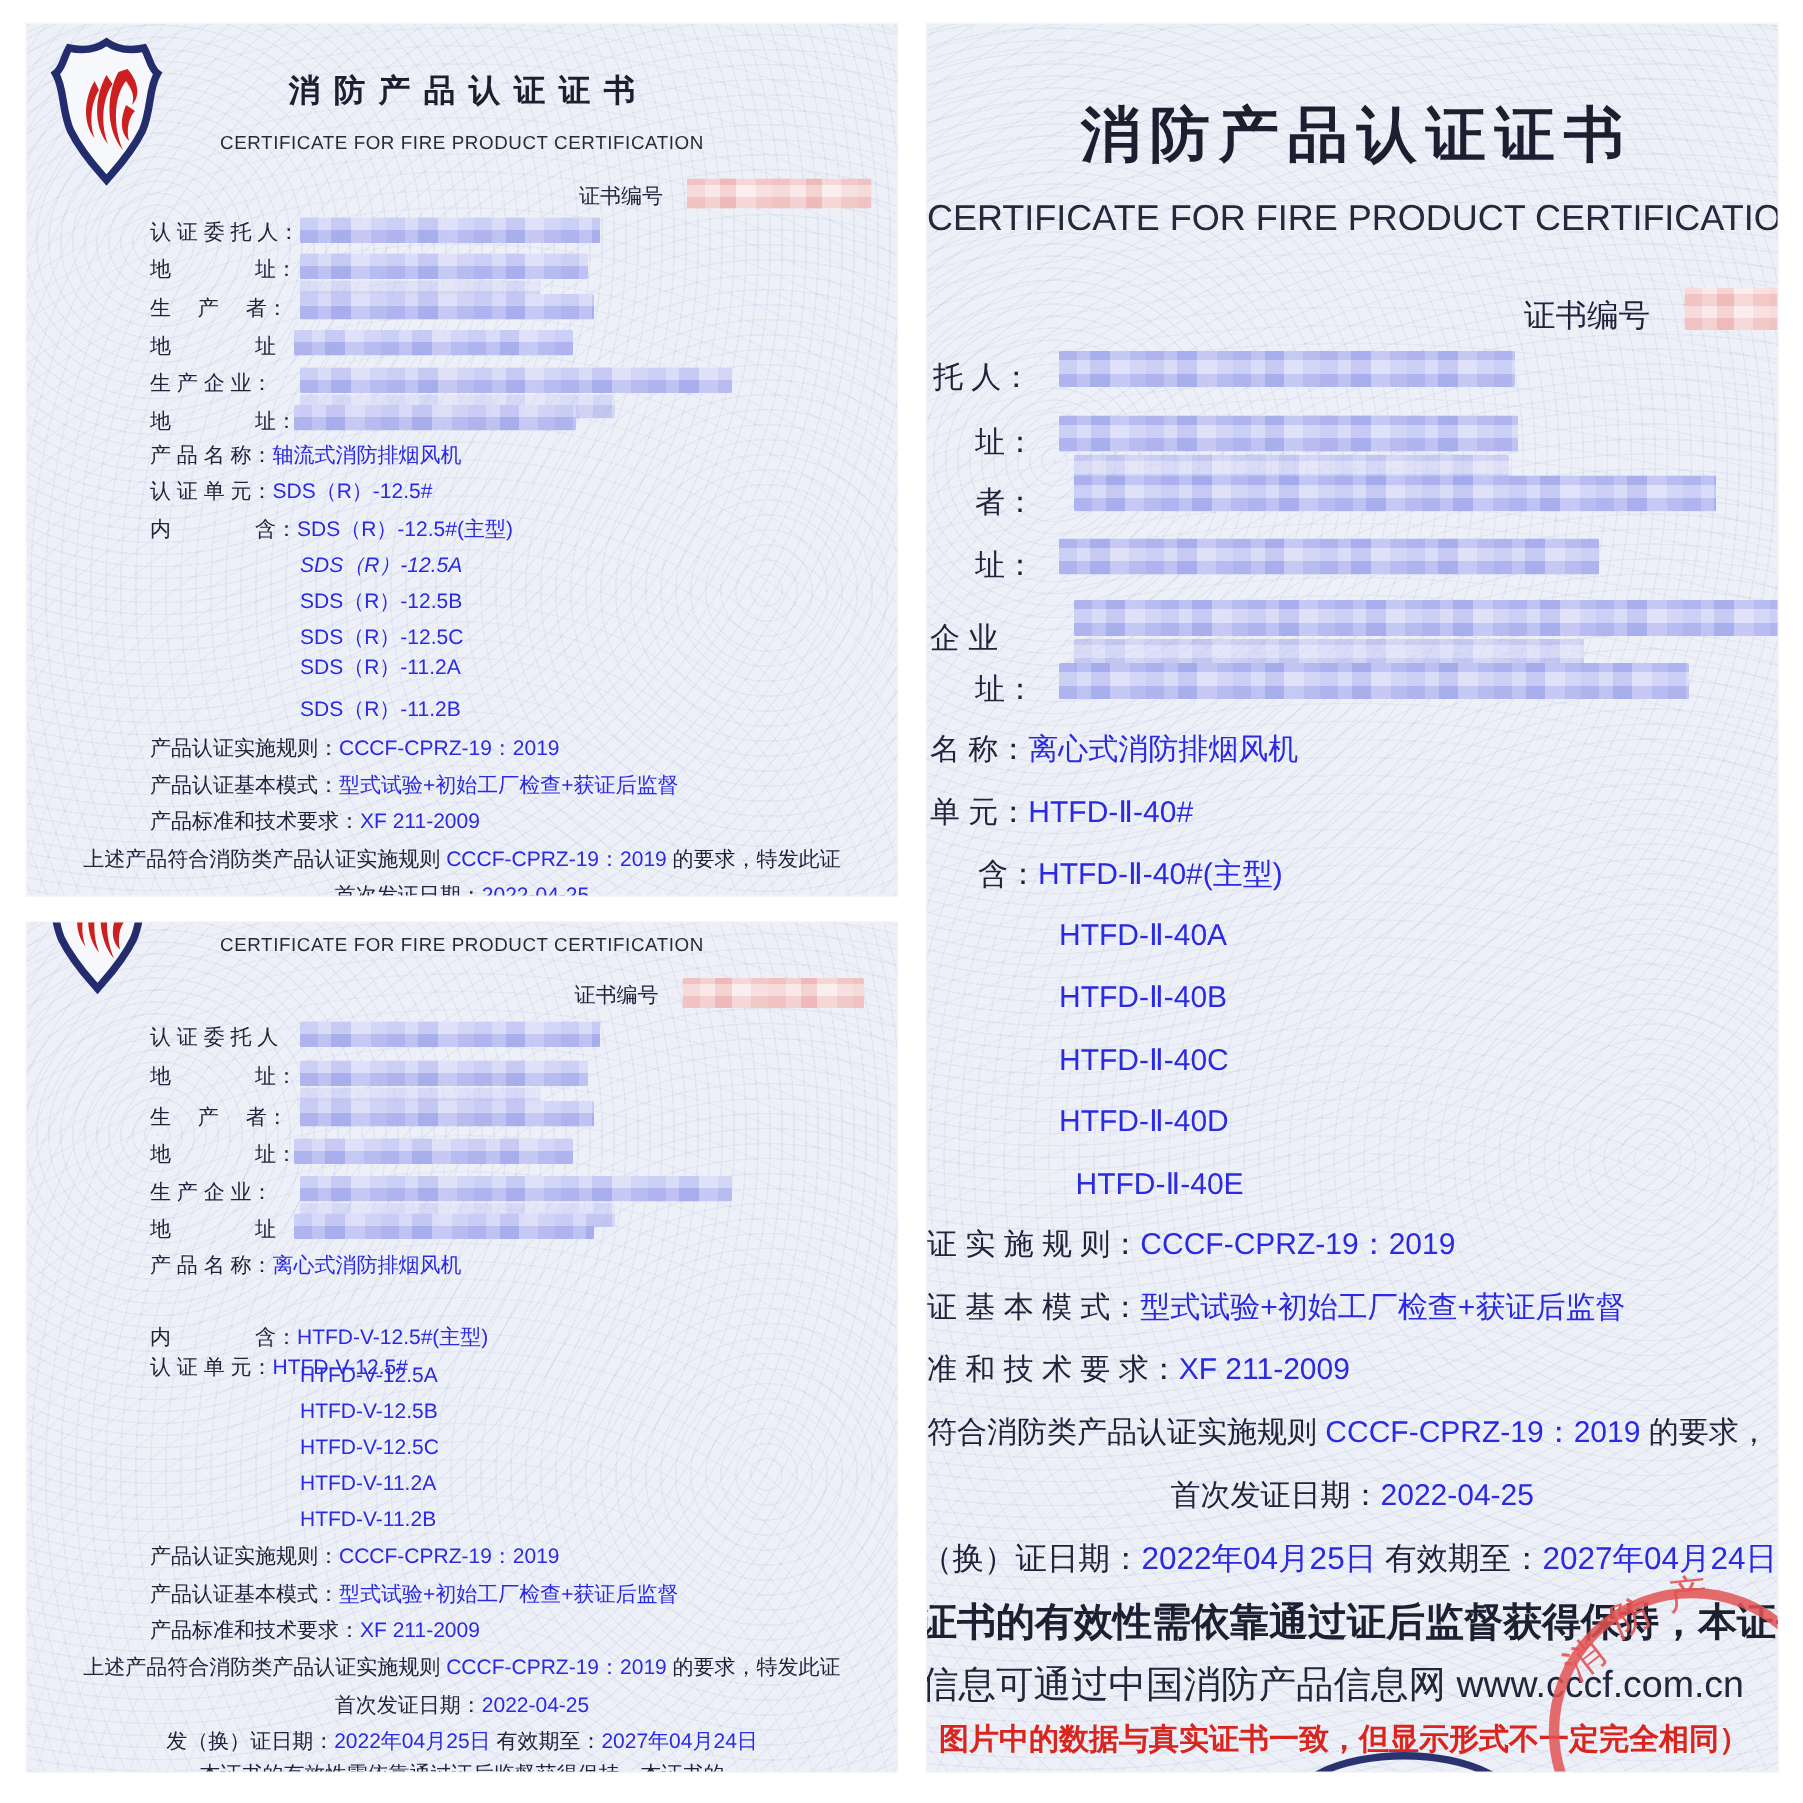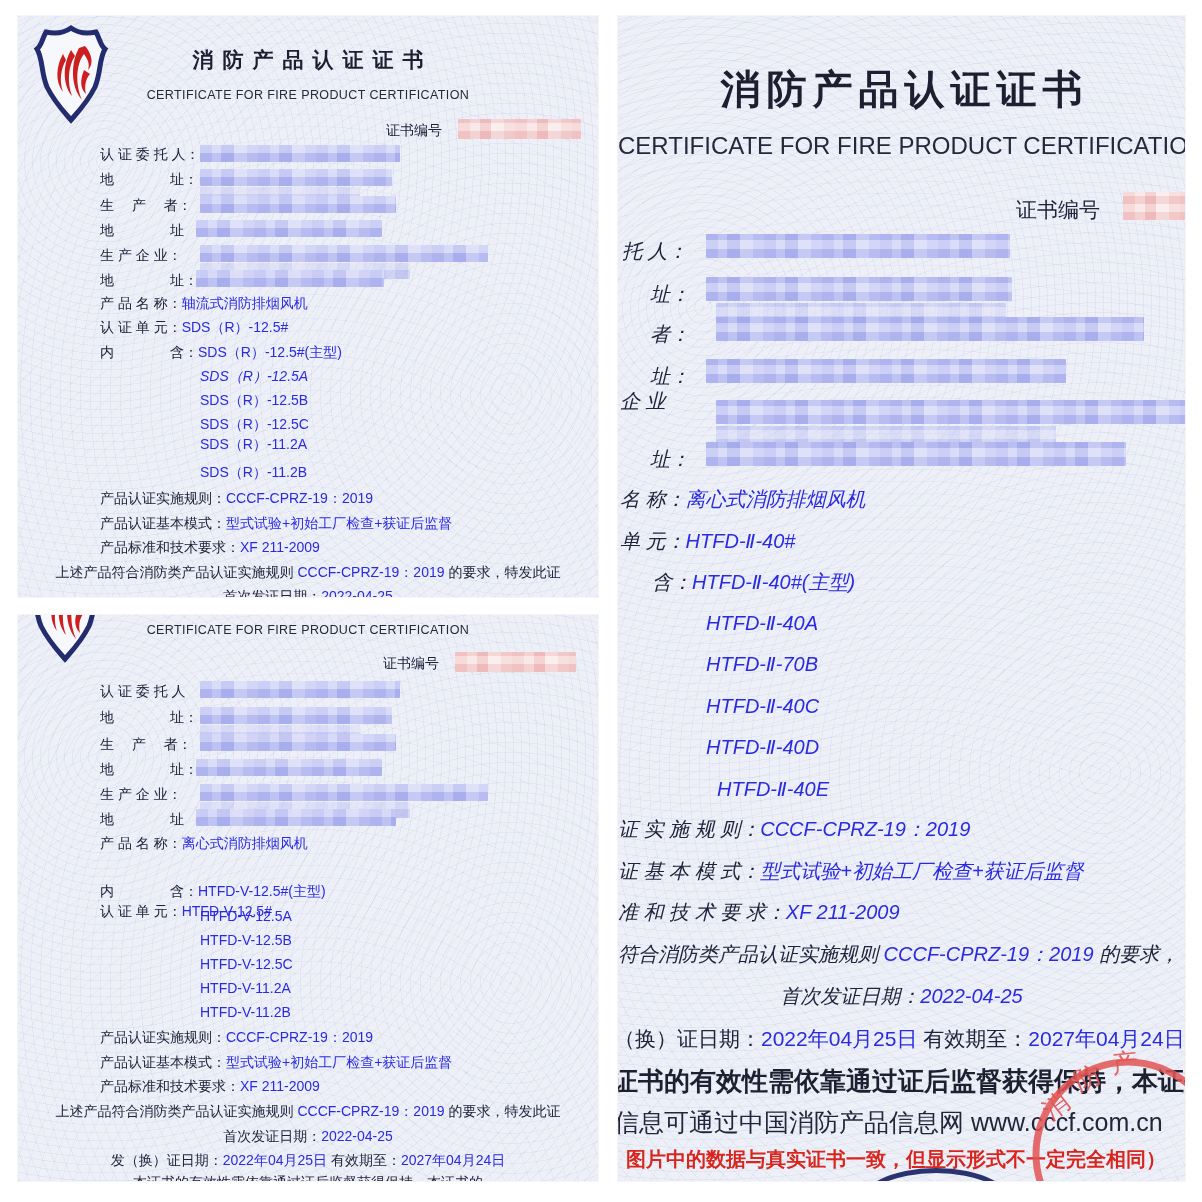--- a/index.html
+++ b/index.html
@@ -28,21 +28,21 @@
   .rp{position:absolute;border-radius:1px;opacity:.95;
     background-image:
       repeating-linear-gradient(0deg, rgba(240,185,185,0.45) 0 8px, rgba(253,238,238,0.5) 8px 16px),
       repeating-linear-gradient(90deg, #f2c6c6 0 12px, #f9e3e3 12px 22px, #eeb6b6 22px 33px, #fceeee 33px 46px, #f5d2d2 46px 57px);
   }
   
   .s-title{font-size:21px;font-weight:bold;letter-spacing:9px;color:#1d1f30;}
   .s-sub{font-size:12.5px;color:#262a38;letter-spacing:0.4px;}
   .s-row{font-size:14px;}
   
-  .b-row{font-size:20px;font-style:italic;}
+  .b-row{font-size:20px;}
   .b-title{font-size:40px;font-weight:bold;letter-spacing:6px;color:#1d1f30;}
   .b-sub{font-size:24px;color:#24283a;}
   .seal-arc{position:absolute;border:5px solid #2a3370;border-radius:50%;}
 </style>
 </head>
 <body>
 
 <div id="stage">
 
   <div class="cert" id="cert-tl" style="left:18px;top:16px;width:580px;height:581px;">
@@ -161,32 +161,32 @@
     <div class="abs b-row lab" style="left:32px;top:265px;">址：</div>
     <div class="rb" style="left:88px;top:261px;width:306px;height:24px;"></div>
     <div class="rb rb2" style="left:98px;top:287px;width:290px;height:22px;"></div>
 
     <div class="abs b-row lab" style="left:32px;top:305px;">者：</div>
     <div class="rb" style="left:98px;top:301px;width:428px;height:24px;"></div>
 
     <div class="abs b-row lab" style="left:32px;top:347px;">址：</div>
     <div class="rb" style="left:88px;top:343px;width:360px;height:24px;"></div>
 
-    <div class="abs b-row lab" style="left:2px;top:372px;">企 业</div>
+    <div class="abs b-row lab" style="left:2px;top:396px;">企 业</div>
     <div class="rb" style="left:98px;top:384px;width:472px;height:24px;"></div>
     <div class="rb rb2" style="left:98px;top:410px;width:340px;height:22px;"></div>
 
     <div class="abs b-row lab" style="left:32px;top:430px;">址：</div>
     <div class="rb" style="left:88px;top:426px;width:420px;height:24px;"></div>
 
     <div class="abs b-row" style="left:2px;top:470px;"><span class="lab">名 称：</span><span class="val">离心式消防排烟风机</span></div>
     <div class="abs b-row" style="left:2px;top:512px;"><span class="lab">单 元：</span><span class="val">HTFD-Ⅱ-40#</span></div>
     <div class="abs b-row" style="left:34px;top:553px;"><span class="lab">含：</span><span class="val">HTFD-Ⅱ-40#(主型)</span></div>
     <div class="abs b-row val" style="left:88px;top:595px;">HTFD-Ⅱ-40A</div>
-    <div class="abs b-row val" style="left:88px;top:636px;">HTFD-Ⅱ-70B</div>
+    <div class="abs b-row val" style="left:88px;top:636px;">HTFD-Ⅱ-40B</div>
     <div class="abs b-row val" style="left:88px;top:678px;">HTFD-Ⅱ-40C</div>
     <div class="abs b-row val" style="left:88px;top:719px;">HTFD-Ⅱ-40D</div>
     <div class="abs b-row val" style="left:88px;top:761px;margin-left:11px;">HTFD-Ⅱ-40E</div>
 
     <div class="abs b-row" style="left:0px;top:800px;"><span class="lab">证 实 施 规 则：</span><span class="val">CCCF-CPRZ-19：2019</span></div>
     <div class="abs b-row" style="left:0px;top:842px;"><span class="lab">证 基 本 模 式：</span><span class="val">型式试验+初始工厂检查+获证后监督</span></div>
     <div class="abs b-row" style="left:0px;top:883px;"><span class="lab">准 和 技 术 要 求：</span><span class="val">XF 211-2009</span></div>
 
     <div class="abs b-row" style="left:0px;top:925px;"><span class="lab">符合消防类产品认证实施规则 </span><span class="val">CCCF-CPRZ-19：2019</span><span class="lab"> 的要求，</span></div>
     <div class="abs ctr b-row" style="top:967px;"><span class="lab">首次发证日期：</span><span class="val">2022-04-25</span></div>

